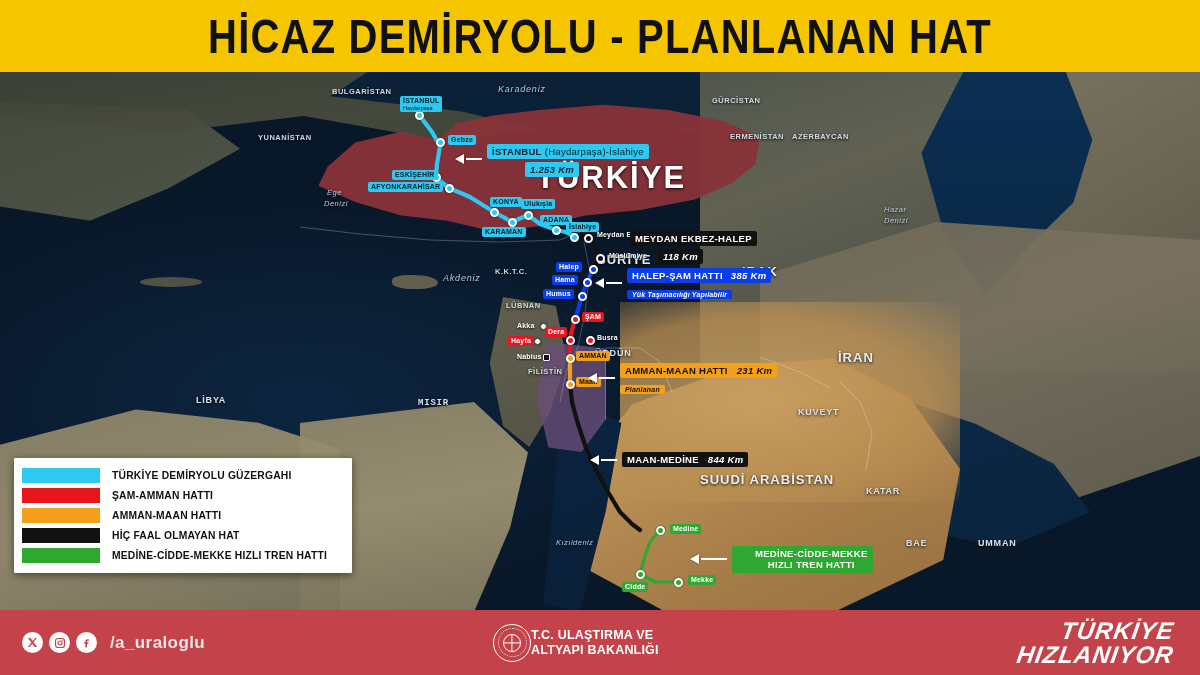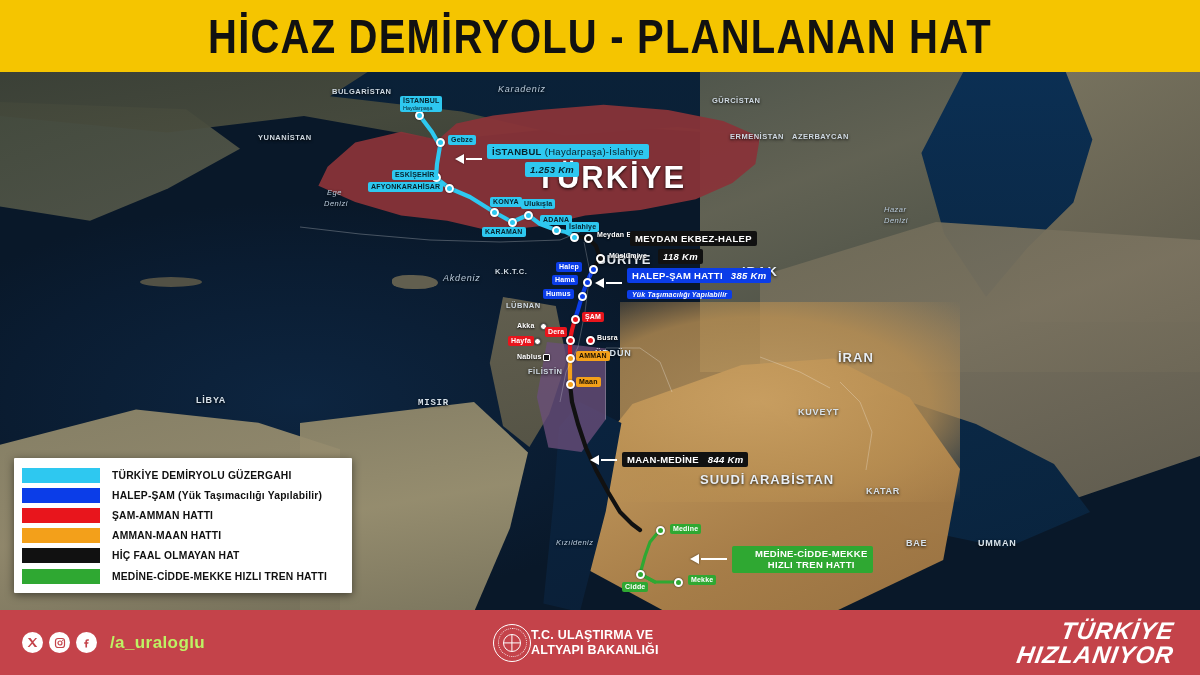--- a/index.html
+++ b/index.html
@@ -227,21 +227,21 @@
     position:absolute; left:0; top:610px; width:1200px; height:65px;
     background:#C4434A; display:flex; align-items:center;
   }
   .social { display:flex; align-items:center; gap:6px; margin-left:22px; }
   .sicon {
     width:21px; height:21px; border-radius:50%; background:#ffffff;
     display:flex; align-items:center; justify-content:center;
     color:#C4434A; font-size:12px; font-weight:bold; line-height:1;
   }
   .shandle {
-    color:#bef264; font-size:17px; font-weight:bold; margin-left:7px;
+    color:#e5e5e5; font-size:17px; font-weight:bold; margin-left:7px;
     letter-spacing:.4px;
   }
   .ministry {
     position:absolute; left:493px; top:50%; transform:translateY(-50%);
     display:flex; align-items:center; 
   }
   .seal {
     width:38px; height:38px; border-radius:50%;
     border:1.6px solid #ffffff; position:relative;
     display:flex; align-items:center; justify-content:center;
@@ -437,20 +437,32 @@
         <span class="tagbox tag-blue">
           <b>HALEP-ŞAM HATTI</b>
           <i class="dist" style="margin-left:5px;">385 Km</i>
         </span>
         <br>
         <span class="tag-sub tag-blue" style="margin-top:2px;">Yük Taşımacılığı Yapılabilir</span>
       </span>
     </div>
 
 
+    <div class="callout" style="left:588px; top:288px;">
+      <span class="arrow-w"></span>
+      <span class="arrow-line"></span>
+      <span style="display:inline-block;">
+        <span class="tagbox tag-orange">
+          <b>AMMAN-MAAN HATTI</b>
+          <i class="dist" style="margin-left:6px;">231 Km</i>
+        </span>
+        <br>
+        <span class="tag-sub tag-orange" style="margin-top:2px;">Planlanan</span>
+      </span>
+    </div>
 
     <div class="callout" style="left:590px; top:380px;">
       <span class="arrow-w"></span>
       <span class="arrow-line"></span>
       <span class="tagbox tag-black">
         <b>MAAN-MEDİNE</b>
         <i class="dist" style="margin-left:6px;">844 Km</i>
       </span>
     </div>
 
@@ -462,24 +474,20 @@
         <span>HIZLI TREN HATTI</span>
       </span>
     </div>
 
   </div>
 
   <div class="legend">
     <div class="legend-row">
       <div class="legend-swatch" style="background:#2ec8f0;"></div>
       <div class="legend-text">TÜRKİYE DEMİRYOLU GÜZERGAHI</div>
-    </div>
-    <div class="legend-row">
-      <div class="legend-swatch" style="background:#0b3de8;"></div>
-      <div class="legend-text">HALEP-ŞAM (Yük Taşımacılığı Yapılabilir)</div>
     </div>
     <div class="legend-row">
       <div class="legend-swatch" style="background:#e8151c;"></div>
       <div class="legend-text">ŞAM-AMMAN HATTI</div>
     </div>
     <div class="legend-row">
       <div class="legend-swatch" style="background:#f3a01a;"></div>
       <div class="legend-text">AMMAN-MAAN HATTI</div>
     </div>
     <div class="legend-row">

